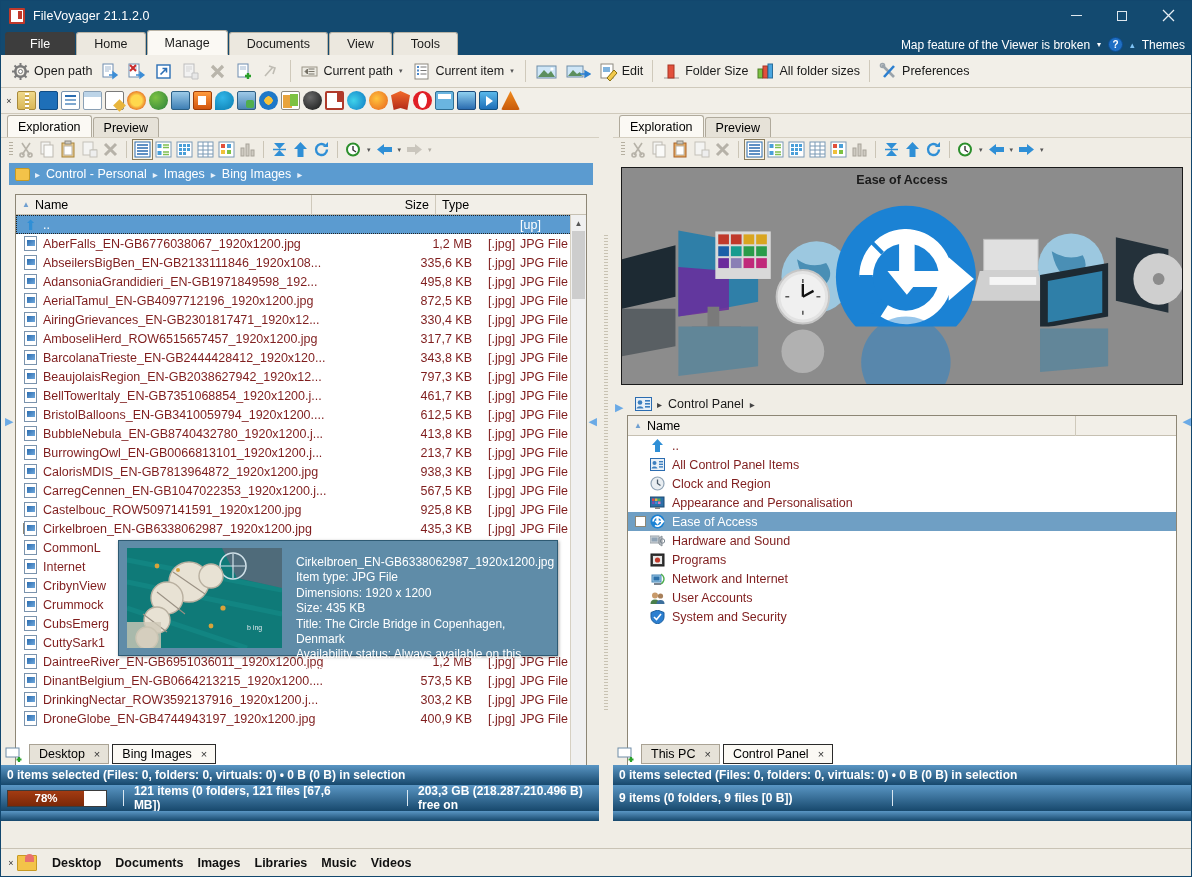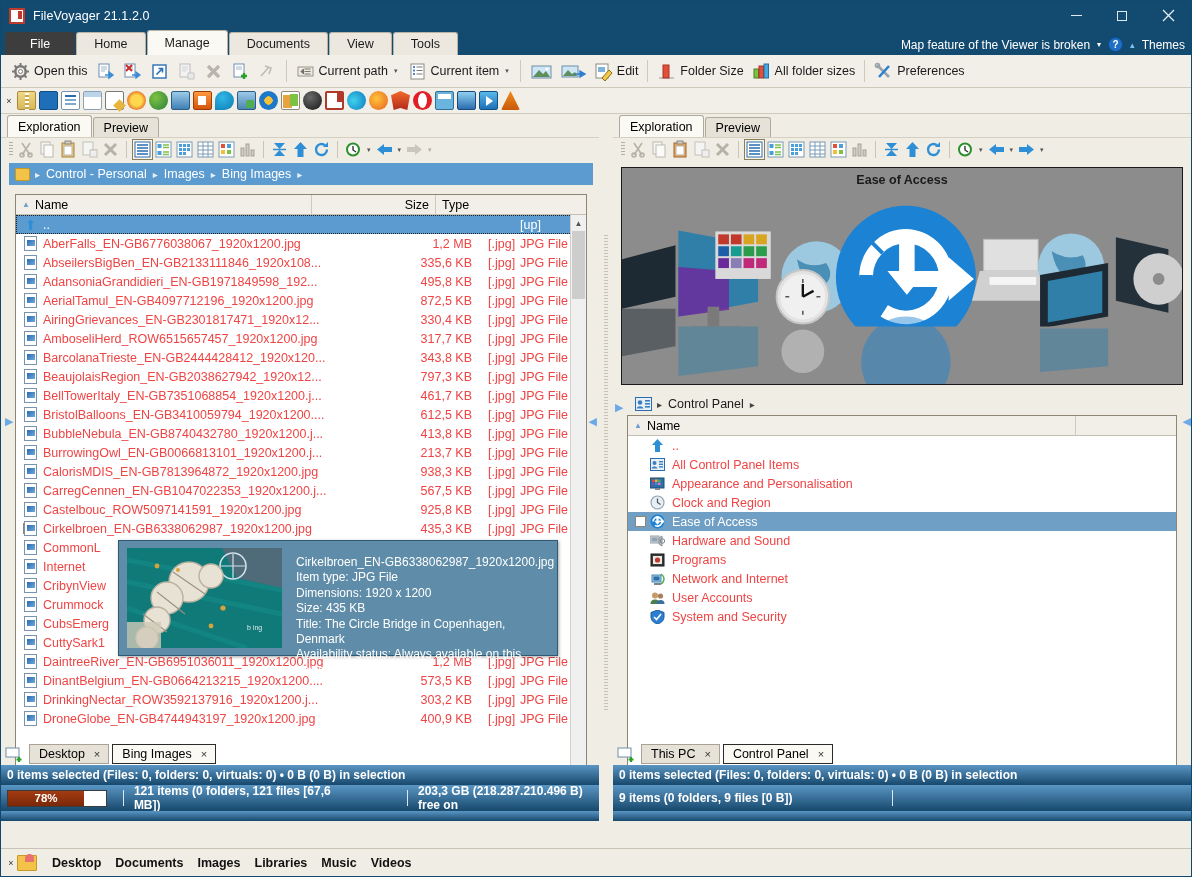--- a/index.html
+++ b/index.html
@@ -95,21 +95,21 @@
                border-radius:1px 2px 2px 2px; margin-right:4px; }
 
   
   .listwrap { position:absolute; background:#fff; border:1px solid #8d8675; overflow:hidden; }
   .lhead { height:20px; background:#f2efe8; display:flex; align-items:center;
            border-bottom:1px solid #c6c0b2; font-size:12.5px; }
   .lhcell { padding:0 6px; display:flex; align-items:center; height:20px;
             border-right:1px solid #cfc9bb; }
   .sortarrow { color:#6f9fd0; font-size:8px; margin-right:5px; }
   .row { height:19px; display:flex; align-items:center; font-size:12.5px;
-         color:#ef4444; white-space:nowrap; }
+         color:#7f1d1d; white-space:nowrap; }
   .row .nm { flex:1; overflow:hidden; display:flex; align-items:center; }
   .row .sz { width:92px; text-align:right; padding-right:8px; }
   .row .ex { width:40px; padding-left:8px; }
   .row .tp { width:66px; }
   .row.up { background:#5b9bd0; color:#fff; outline:1px dotted #222; outline-offset:-1px;}
   .fico { width:13px;height:15px;margin:0 6px 0 8px; background:#fff;
           border:1px solid #7a93ad; position:relative; flex:0 0 auto;}
   .fico:after{content:"";position:absolute;left:2px;top:3px;width:8px;height:6px;
      background:linear-gradient(135deg,#2b6cb0,#6fa8dc);}
   .uparrow { width:13px;height:15px;margin:0 6px 0 8px; display:flex;
@@ -223,21 +223,21 @@
 
   <div class="ribbonbody">
     <div class="rbtn">
       <svg class="tico" viewBox="0 0 19 19">
         <circle cx="9.5" cy="9.5" r="5.2" fill="none" stroke="#7a7a7a" stroke-width="2.6"></circle>
         <circle cx="9.5" cy="9.5" r="2" fill="#fff" stroke="#7a7a7a"></circle>
         <g stroke="#7a7a7a" stroke-width="2">
             <path d="M9.5 1v3M9.5 15v3M1 9.5h3M15 9.5h3M3.5 3.5l2 2M15.5 3.5l-2 2M3.5 15.5l2-2M15.5 15.5l-2-2"></path>
           </g>
       </svg>
-      <span>Open this</span>
+      <span>Open path</span>
     </div>
 
     <div class="rbtn">
       <svg class="tico" viewBox="0 0 19 19">
         <rect x="3" y="2" width="10" height="13" fill="#fff" stroke="#6f8db0"></rect>
         <path d="M5 5h6M5 7h6M5 9h4" stroke="#9fb6cf"></path>
         <path d="M9 13h6M13 10l4 3-4 3z" fill="#3c8dd6" stroke="#3c8dd6" stroke-width="1.4"></path>
       </svg>
     </div>
     <div class="rbtn">
@@ -1074,45 +1074,45 @@
                       <rect x="9" y="8.2" width="4" height="1.4"></rect>
                     </g>
                   </svg>
                 </span>
                 <span>All Control Panel Items</span>
               </div>
             </div>
             <div class="row">
               <div class="nm" style="position:relative">
                 <span style="width:15px;height:15px;margin:0 7px 0 22px;display:flex;align-items:center;flex:0 0 auto">
+                  <svg width="15" height="15" viewBox="0 0 15 15">
+                    <circle cx="7.5" cy="7.5" r="6.5" fill="#e9eef2" stroke="#8fa3b5" stroke-width="1.2"></circle>
+                    <path d="M7.5 3.5v4l3 2" stroke="#4a5a68" stroke-width="1.3" fill="none"></path>
+                  </svg>
+                </span>
+                <span>Clock and Region</span>
+              </div>
+            </div>
+            <div class="row">
+              <div class="nm" style="position:relative">
+                <span style="width:15px;height:15px;margin:0 7px 0 22px;display:flex;align-items:center;flex:0 0 auto">
                   <svg width="15" height="14" viewBox="0 0 15 14">
                     <rect x="0" y="1" width="14" height="10" fill="#2c6fa8" stroke="#1c4a72"></rect>
                     <g>
                       <rect x="2" y="2.5" width="2.5" height="2.5" fill="#e04a4a"></rect>
                       <rect x="5" y="2.5" width="2.5" height="2.5" fill="#e8b53c"></rect>
                       <rect x="8" y="2.5" width="2.5" height="2.5" fill="#4fae4f"></rect>
                       <rect x="2" y="5.5" width="2.5" height="2.5" fill="#7a4fae"></rect>
                       <rect x="5" y="5.5" width="2.5" height="2.5" fill="#3c8dd6"></rect>
                       <rect x="8" y="5.5" width="2.5" height="2.5" fill="#e07ab5"></rect>
                     </g>
                     <rect x="5" y="11" width="5" height="2" fill="#888"></rect>
                   </svg>
                 </span>
                 <span>Appearance and Personalisation</span>
-              </div>
-            </div>
-            <div class="row">
-              <div class="nm" style="position:relative">
-                <span style="width:15px;height:15px;margin:0 7px 0 22px;display:flex;align-items:center;flex:0 0 auto">
-                  <svg width="15" height="15" viewBox="0 0 15 15">
-                    <circle cx="7.5" cy="7.5" r="6.5" fill="#e9eef2" stroke="#8fa3b5" stroke-width="1.2"></circle>
-                    <path d="M7.5 3.5v4l3 2" stroke="#4a5a68" stroke-width="1.3" fill="none"></path>
-                  </svg>
-                </span>
-                <span>Clock and Region</span>
               </div>
             </div>
             <div class="row" style="background: rgb(111, 159, 196); color: rgb(255, 255, 255);">
               <div class="nm" style="position:relative">
                 <span class="chk"></span>
                 <span style="width:15px;height:15px;margin:0 7px 0 22px;display:flex;align-items:center;flex:0 0 auto">
                   <svg width="15" height="15" viewBox="0 0 15 15">
                     <circle cx="7.5" cy="7.5" r="7" fill="#1b82d4"></circle>
                     <path d="M6.3 2.2h2.4v4.6h2l-3.2 4-3.2-4h2z" fill="#fff"></path>
                     <path d="M7.5 6.8h4.4v-2l2.6 2.6-2.6 2.6v-2H7.5z" fill="#fff"></path>

